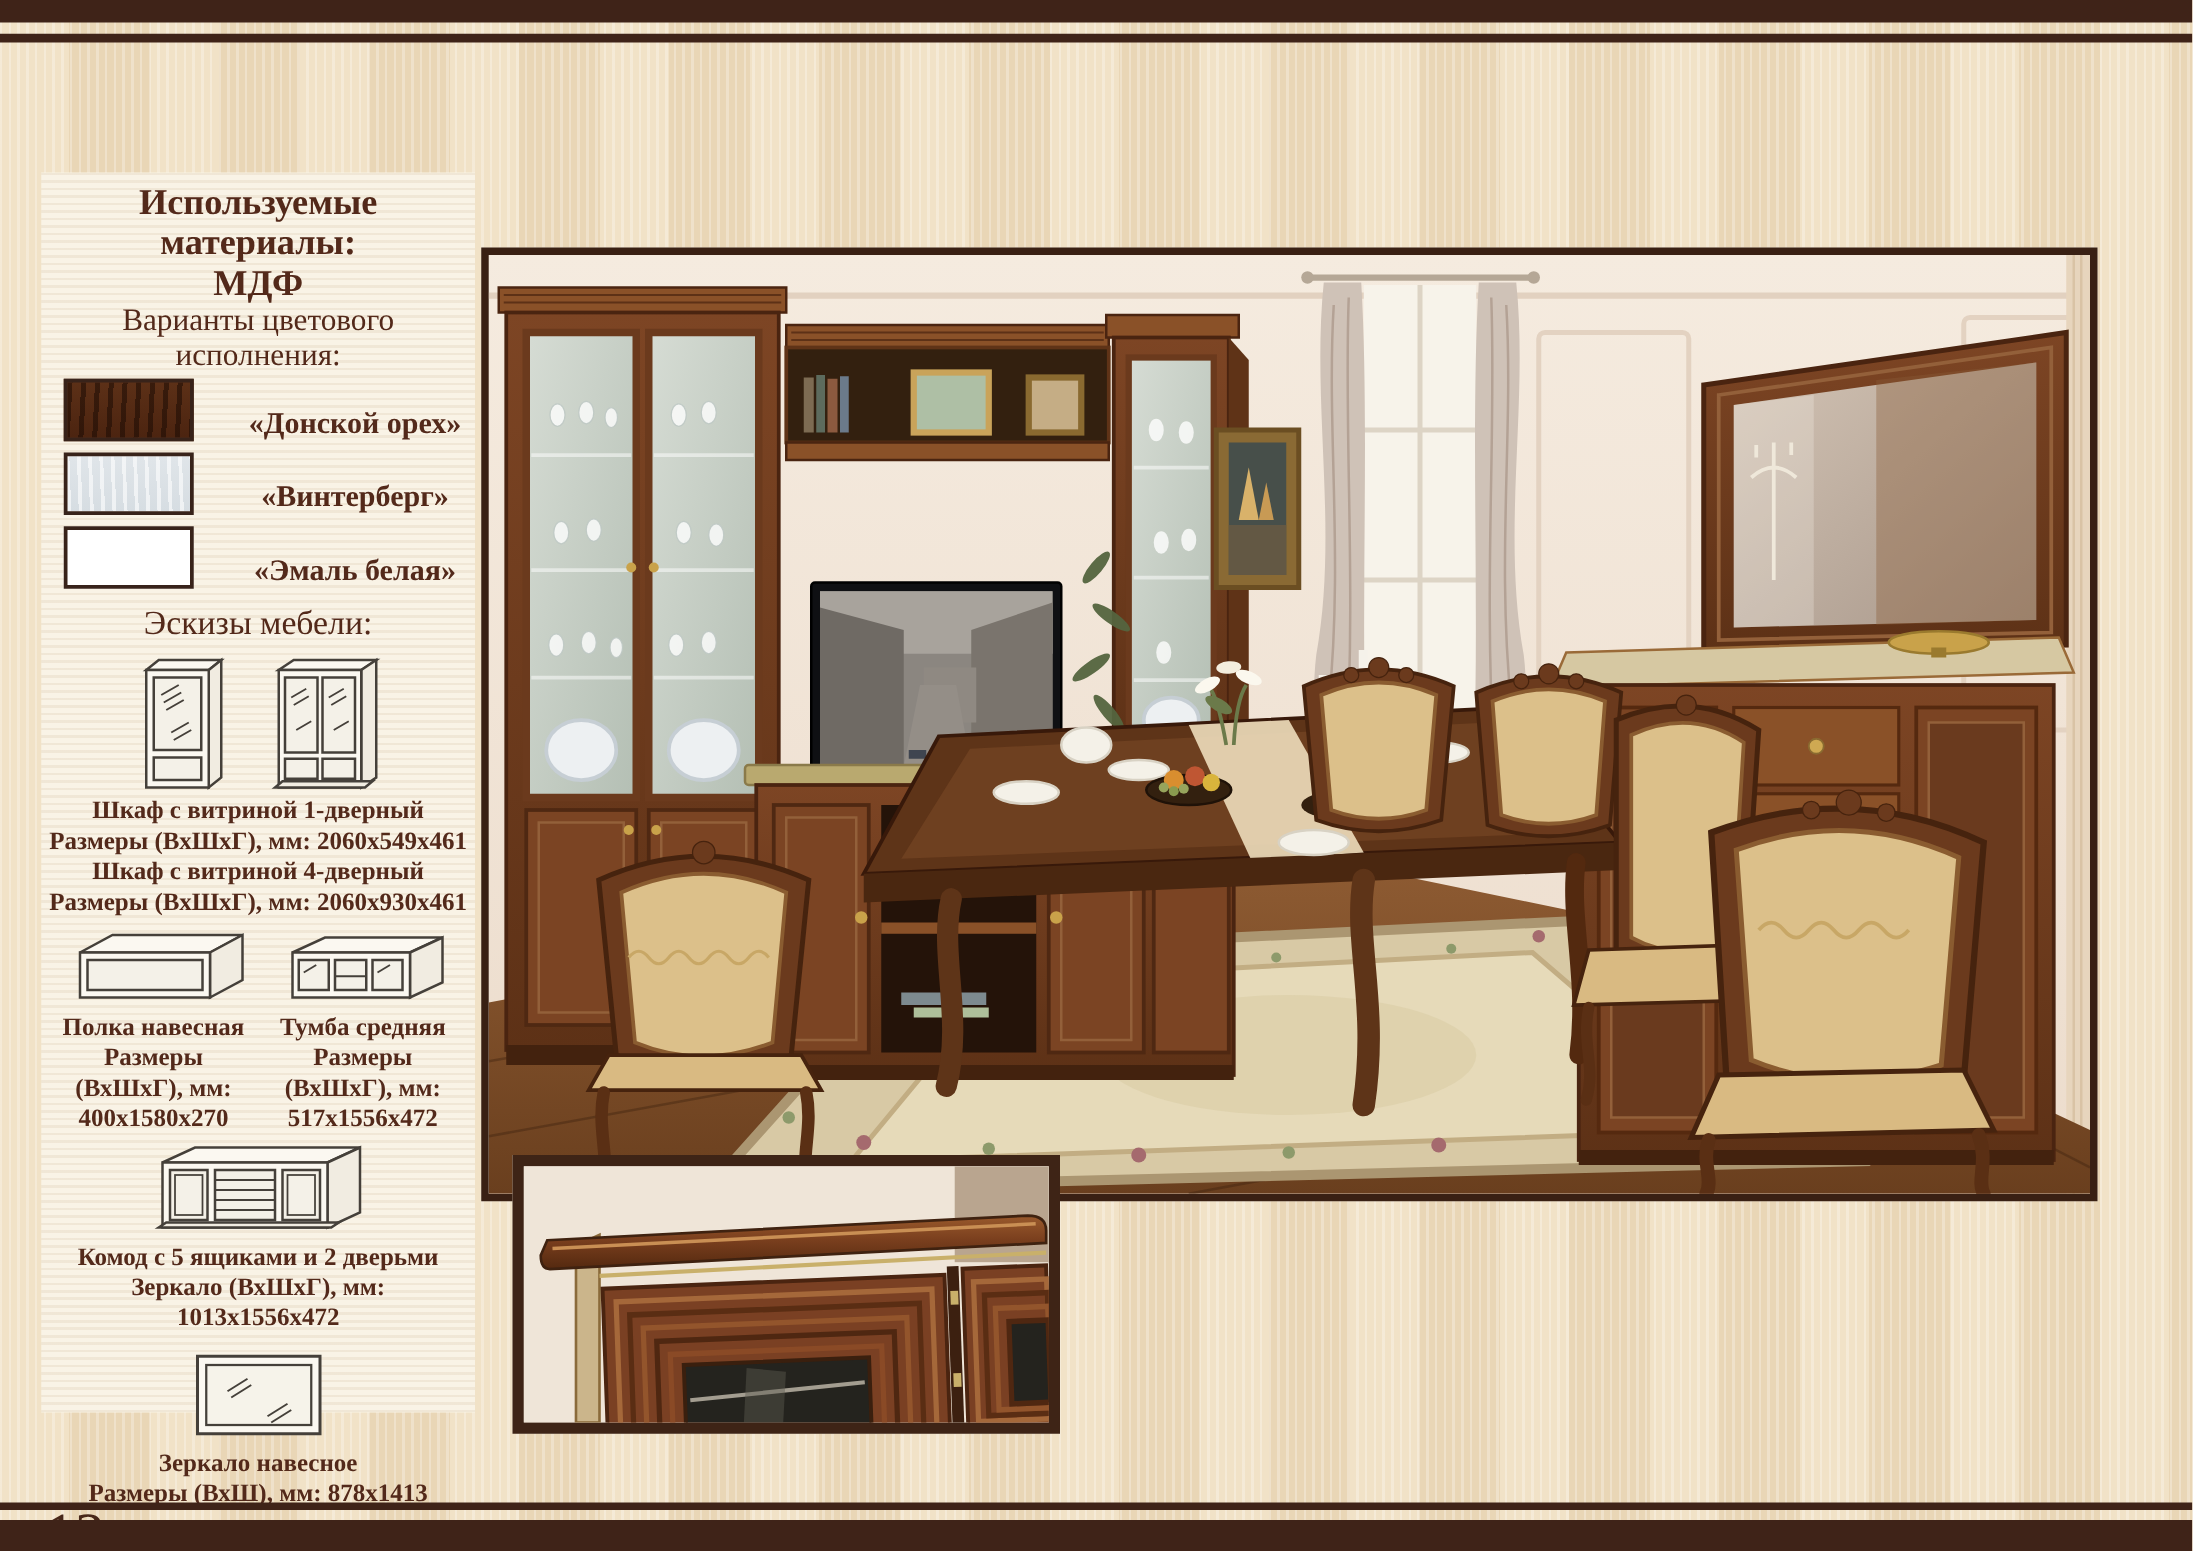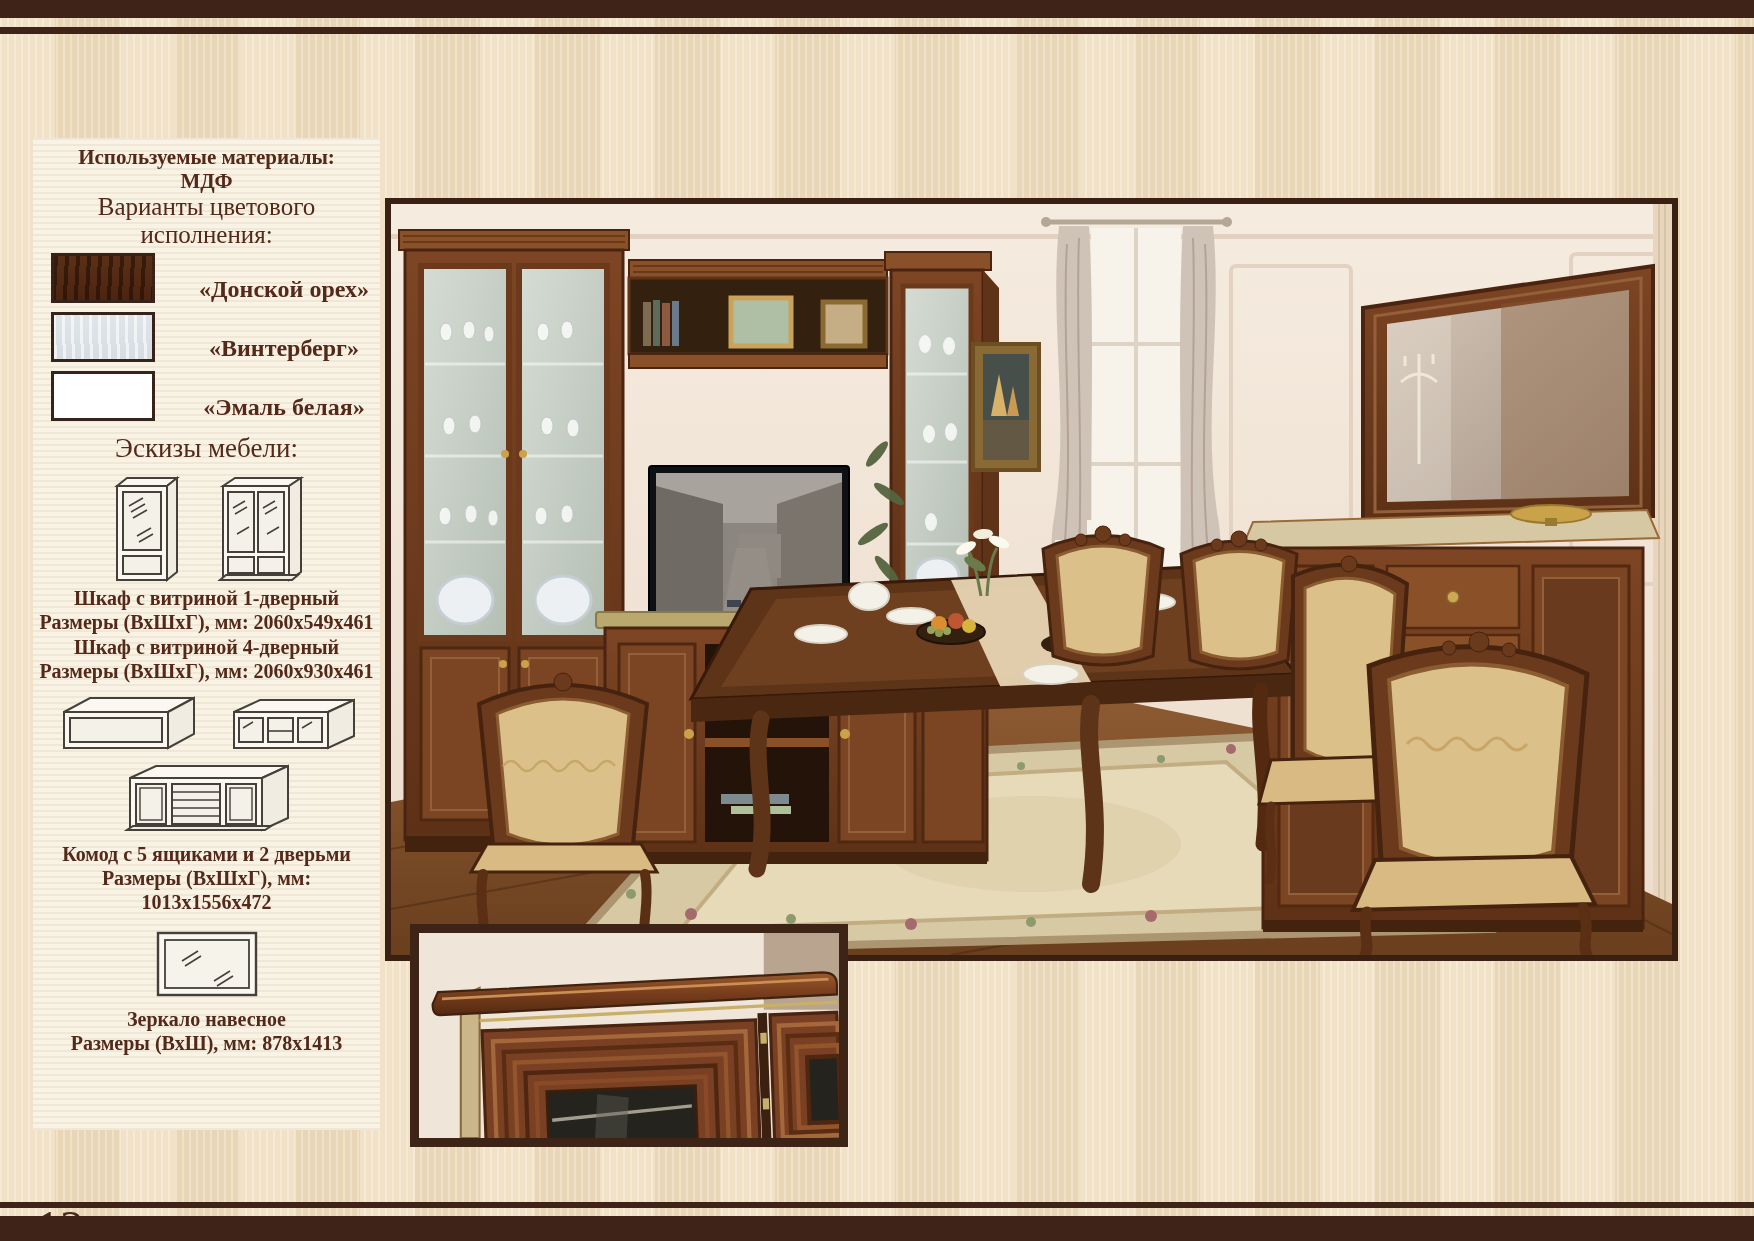--- a/index.html
+++ b/index.html
@@ -22,21 +22,21 @@
   }
   .panel{
     position:absolute;left:33px;top:138px;width:347px;height:992px;box-sizing:border-box;
     background:
       repeating-linear-gradient(0deg, rgba(205,182,150,.20) 0 2px, rgba(0,0,0,0) 2px 6px),
       #f9f3e6;
     color:#53291a;text-align:center;
     display:flex;flex-direction:column;align-items:center;
     padding:8px 6px 4px 6px;
   }
-  .panel .h{font-weight:bold;font-size:21px;line-height:1.12;}
+  .panel .h{font-weight:bold;font-size:29px;line-height:1.12;}
   .panel .h2{font-weight:normal;font-size:25px;line-height:1.1;}
   .swatch-row{display:flex;width:100%;align-items:flex-end;margin:5px 0 4px 0;gap:39px;}
   .swatch{width:104px;height:50px;border:3px solid #38231a;margin-left:12px;flex:none;box-sizing:border-box;}
   .sw-walnut{
     background-image:
       repeating-linear-gradient(93deg, rgba(26,10,3,.55) 0 4px, rgba(0,0,0,0) 4px 11px),
       linear-gradient(#5c3017,#4c2410);
   }
   .sw-vinter{
     background-image:
@@ -143,37 +143,47 @@
           <rect x="11" y="24" width="24" height="24" fill="#f4f1e8"></rect>
           <path d="M15,34 l10,-6" stroke-width="1.5"></path>
           <rect x="70" y="24" width="24" height="24" fill="#f4f1e8"></rect>
           <path d="M74,34 l10,-6" stroke-width="1.5"></path>
           <rect x="40" y="24" width="25" height="24" fill="#f4f1e8"></rect>
           <line x1="40" y1="37" x2="65" y2="37" stroke-width="1.6"></line>
         </svg>
       </div>
     </div>
 
+    <div class="cap-cols">
+      <div class="cap-col">
+        <div>Полка навесная</div>
+        <div>Размеры (ВхШхГ), мм: 400х1580х270</div>
+      </div>
+      <div class="cap-col">
+        <div>Тумба средняя</div>
+        <div>Размеры (ВхШхГ), мм: 517х1556х472</div>
+      </div>
+    </div>
 
     <div class="sketch" style="margin-top:4px;">
       <svg width="170" height="78" viewBox="0 0 170 78" fill="none" stroke="#45403a" stroke-width="2">
         <polygon points="8,18 140,18 166,6 34,6" fill="#fbf8f1"></polygon>
         <polygon points="140,18 166,6 166,58 140,70" fill="#f1ece1"></polygon>
         <rect x="8" y="18" width="132" height="52" fill="#fbf8f1"></rect>
         <rect x="14" y="24" width="30" height="40" fill="#f4f1e8"></rect>
         <rect x="18" y="28" width="22" height="32" fill="none" stroke-width="1.4"></rect>
         <rect x="104" y="24" width="30" height="40" fill="#f4f1e8"></rect>
         <rect x="108" y="28" width="22" height="32" fill="none" stroke-width="1.4"></rect>
         <rect x="50" y="24" width="48" height="40" fill="#f4f1e8"></rect>
         <path d="M50,32 h48 M50,40 h48 M50,48 h48 M50,56 h48" stroke-width="1.6"></path>
         <polygon points="5,70 143,70 149,66 11,66" fill="#f1ece1"></polygon>
       </svg>
     </div>
     <div class="cap" style="margin-top:4px;">Комод с 5 ящиками и 2 дверьми</div>
-    <div class="cap" style="width:300px;">Размеры (ВхШхГ), мм: 1013х1556х472</div>
+    <div class="cap" style="width:300px;">Зеркало (ВхШхГ), мм: 1013х1556х472</div>
 
     <div class="sketch" style="margin-top:12px;">
       <svg width="110" height="74" viewBox="0 0 110 74" fill="none" stroke="#45403a" stroke-width="2.4">
         <rect x="6" y="6" width="98" height="62" fill="#fbf8f1"></rect>
         <rect x="13" y="13" width="84" height="48" fill="#f6f3ea" stroke-width="1.8"></rect>
         <path d="M30,34 l16,-10 M33,39 l16,-10" stroke-width="1.6"></path>
         <path d="M62,54 l16,-10 M65,59 l16,-10" stroke-width="1.6"></path>
       </svg>
     </div>
     <div class="cap" style="margin-top:6px;">Зеркало навесное</div>

